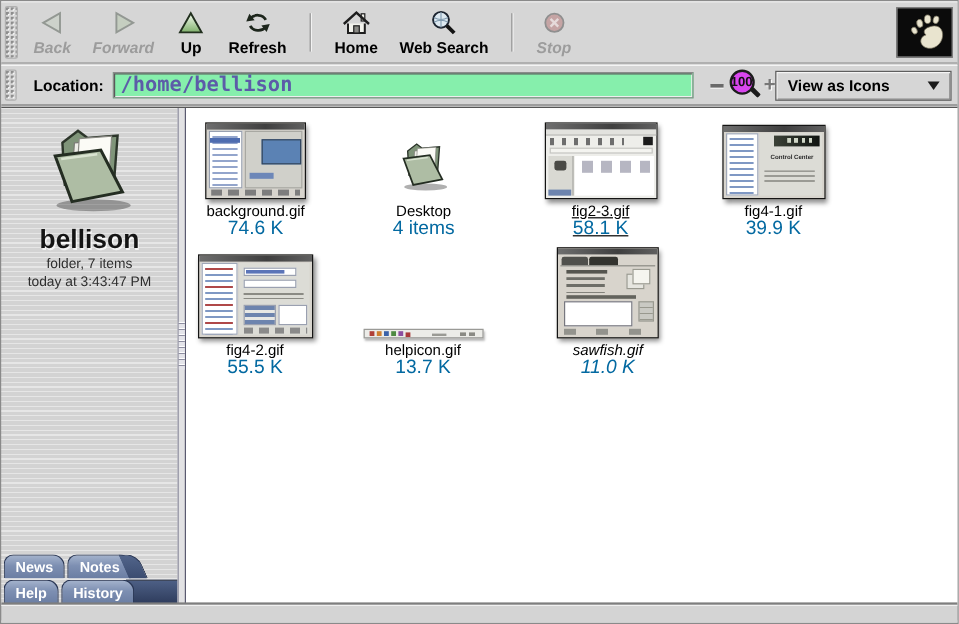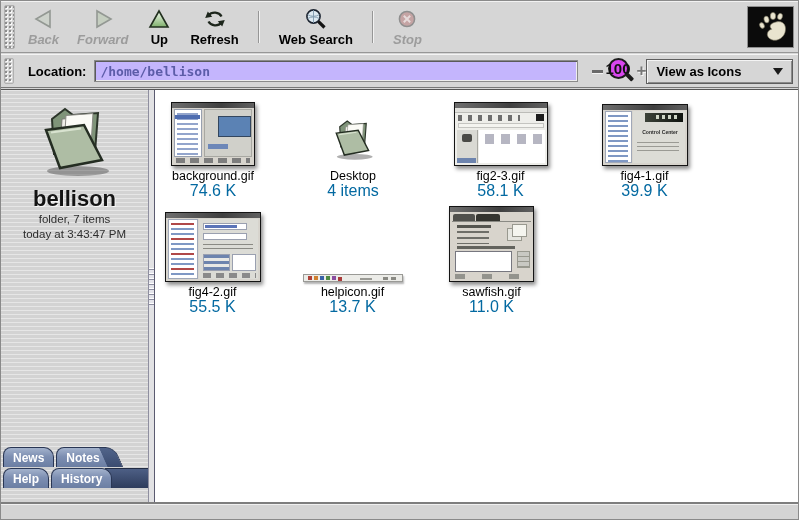--- a/index.html
+++ b/index.html
@@ -23,49 +23,49 @@
   .tb-btn.disabled .lbl { color:#9c9c9c;font-style:italic; }
   .tb-sep { width:0; height:32px; border-left:1px solid #969696; border-right:1px solid #f2f2f2; margin:0 10px; }
   .throbber { margin-left:auto; margin-right:4px; width:47px; height:42px; background:#0b0b0b;
               border:1px solid #8f8f8f; display:flex; align-items:center; justify-content:center; }
 
   
   .locbar { position:absolute; top:53px; left:0; right:0; height:34px; background:#d6d6d6;
             border-top:1px solid #f4f4f4; border-bottom:1px solid #787878;
             display:flex; align-items:center; }
   .loc-label { font-size:13px; font-weight:bold; color:#000; margin:0 8px 0 10px; }
-  .loc-input { width:548px; height:22px; background:#c4b5fd; border:1px solid #8a8a8a;
+  .loc-input { width:548px; height:22px; background:#86efac; border:1px solid #8a8a8a;
                box-shadow:inset 1px 1px 0 #5a5a5a, inset -1px -1px 0 #eeeeee;
-               font-family:"DejaVu Sans Mono", monospace; font-weight:bold; font-size:13px;
+               font-family:"DejaVu Sans Mono", monospace; font-weight:bold; font-size:17px;
                color:#5c5ca8; padding:1px 5px; }
   .zoomctl { display:flex; align-items:center; margin-left:14px; gap:5px; }
   .zminus { width:11px; height:3px; background:#6a6a6a; box-shadow:0 1px 0 #f4f4f4; cursor:default; }
   .loupe { position:relative; width:24px; height:26px; cursor:default; }
   .loupe .ring { position:absolute; top:0; left:0; width:21px; height:21px; border-radius:50%;
                  border:2px solid #1c1c1c; background:#d946ef; display:flex; align-items:center;
-                 justify-content:center; font-size:15px; font-weight:bold; color:#111;text-align:center; }
+                 justify-content:center; font-size:11px; font-weight:bold; color:#111;text-align:center; }
   .loupe .handle { position:absolute; left:17px; top:17px; width:9px; height:4px; background:#1c1c1c;
                    transform:rotate(45deg); border-radius:1px; }
   .zplus { font-size:17px; font-weight:bold; color:#777; text-shadow:1px 1px 0 #fafafa; line-height:14px; cursor:default; }
   .view-select { margin-left:auto; margin-right:5px; width:164px; height:25px; background:#d6d6d6;
                  border:1px solid #5e5e5e; box-shadow:inset 1px 1px 0 #f4f4f4, inset -1px -1px 0 #8a8a8a;
                  display:flex; align-items:center; font-size:13px; font-weight:bold; color:#000;
                  padding:0 9px; cursor:default; }
   .caret-down { margin-left:auto; width:0; height:0; border-left:5px solid transparent;
                 border-right:5px solid transparent; border-top:7px solid #1a1a1a; }
 
   
   .main { position:absolute; top:88px; left:0; right:0; bottom:15px; display:flex; border-top:1px solid #565656; }
   .sidebar { width:147px; position:relative; display:flex; flex-direction:column; align-items:center;
              background:linear-gradient(180deg,#ededee,#e6e6e8);
              background-image:repeating-linear-gradient(180deg, rgba(255,255,255,0.4) 0 1px, rgba(0,0,0,0.015) 1px 4px); }
   .sb-folder { margin-top:12px; }
   .sb-title { font-size:22px; font-weight:bold; color:#141414; text-shadow:1px 1px 0 rgba(255,255,255,0.75); margin-top:2px; }
   .sb-line { font-size:11.5px; color:#2e2e2e; line-height:15px; }
-  .sb-tabs { position:absolute; left:0; right:0; bottom:16px; }
+  .sb-tabs { position:absolute; left:0; right:0; bottom:1px; }
   .tabrow { display:flex; align-items:flex-end; height:21px; }
   .tab { position:relative; height:20px; color:#fff; font-size:12px; font-weight:bold;
          padding:3px 9px 0 9px; background:linear-gradient(180deg,#a3b2cc 0%,#7d8fb2 45%,#6b7ea3 100%);
          border:1px solid #293654; border-bottom:none; border-radius:8px 10px 0 0; margin-left:2px;
          cursor:default; white-space:nowrap; }
   .tab-shadow { width:16px; height:20px; margin-left:-7px; background:linear-gradient(180deg,#51648a,#3b4c70);
                 transform:skewX(24deg); border-radius:0 9px 0 0; border-top:1px solid #293654;
                 border-right:1px solid #293654; }
   .tab-fill { flex:1; height:20px; margin-left:-7px; background:linear-gradient(180deg,#4d5f85,#2e3c5c);
               border-top:1px solid #222c44; border-radius:0 0 0 0; }
@@ -143,20 +143,31 @@
           <polygon points="3.2,10 10.2,8.8 5.8,3.4" fill="#1d261c"></polygon>
           <path d="M6.5 13.5 A7.5 6.5 0 0 0 19.5 14.5" fill="none" stroke="#1d261c" stroke-width="2.3"></path>
           <polygon points="22.8,12 15.8,13.2 20.2,18.6" fill="#1d261c"></polygon>
         </svg>
       </span>
       <span class="lbl">Refresh</span>
     </div>
 
     <div class="tb-sep"></div>
 
+    <div class="tb-btn">
+      <span class="ic">
+        <svg width="26" height="22" viewBox="0 0 26 22">
+          <rect x="17" y="3.5" width="3" height="6" fill="#efefe9" stroke="#1e1e1e" stroke-width="1"></rect>
+          <path d="M6 11.5 V19.5 H20 V11.5" fill="#f2f2ec" stroke="#1e1e1e" stroke-width="1.7"></path>
+          <path d="M2.5 12 L13 2.5 L23.5 12" fill="none" stroke="#1e1e1e" stroke-width="2"></path>
+          <rect x="10.8" y="13.5" width="4.6" height="6" fill="#8a8a86" stroke="#1e1e1e" stroke-width="1"></rect>
+        </svg>
+      </span>
+      <span class="lbl">Home</span>
+    </div>
 
     <div class="tb-btn">
       <span class="ic">
         <svg width="26" height="22" viewBox="0 0 26 22">
           <circle cx="10.5" cy="8.5" r="6.6" fill="#dde9f1" stroke="#1c2430" stroke-width="1.6"></circle>
           <path d="M4.6 6.6 q5.9 3.4 11.8 0 M4.6 10.6 q5.9 -3.4 11.8 0 M10.5 2 v13" stroke="#7e98ad" stroke-width="0.9" fill="none"></path>
           <line x1="15.3" y1="13.3" x2="21.5" y2="19.5" stroke="#141414" stroke-width="3.2"></line>
         </svg>
       </span>
       <span class="lbl">Web Search</span>
@@ -268,21 +279,21 @@
           <span>
             <svg width="50" height="45" viewBox="0 0 86 78">
                 <use href="#folder-shape"></use>
               </svg>
           </span>
         </div>
         <div class="fname">Desktop</div>
         <div class="fdetail">4 items</div>
       </div>
 
-      <div class="file-item" style="left:288px; top:8px; width:115px;">
+      <div class="file-item" style="left:288px; top:8px; width:115px;text-decoration:underline;">
         <div class="slot1">
           <div class="mini" style="width:94px; height:64px; background:#eeeeea;">
             <i class="tbr"></i>
             <i style="top:5px; left:0; right:0; height:5px; background:#e2e2de; border-bottom:1px solid #bcbcb8;"></i>
             <i style="top:12px; left:3px; width:62px; height:6px;
                background:repeating-linear-gradient(90deg,#6e6e6e 0 4px, rgba(0,0,0,0) 4px 10px);"></i>
             <i style="top:11px; right:3px; width:8px; height:7px; background:#1c1c1c;"></i>
             <i style="top:20px; left:3px; right:3px; height:5px; background:#f4f4f0; border:1px solid #c4c4c0;"></i>
             <i style="top:27px; left:2px; width:21px; bottom:2px; background:#d9d9d3; border-right:1px solid #a8a8a2;"></i>
             <i style="top:31px; left:7px; width:10px; height:8px; background:#4a4a46; border-radius:2px;"></i>
@@ -348,21 +359,21 @@
                box-shadow:6px 0 0 #d08030, 12px 0 0 #3a62a8, 18px 0 0 #4e8a42, 24px 0 0 #8a4ea0, 30px 1px 0 #aa3a3a;"></i>
             <i style="left:56px; top:3px; width:12px; height:2px; background:#9a9a94;"></i>
             <i style="right:4px; top:2px; width:15px; height:3px;
                background:repeating-linear-gradient(90deg,#8a8a84 0 5px, rgba(0,0,0,0) 5px 8px);"></i>
           </div>
         </div>
         <div class="fname">helpicon.gif</div>
         <div class="fdetail">13.7 K</div>
       </div>
 
-      <div class="file-item" style="left:279px; top:110px; width:115px;">
+      <div class="file-item" style="left:294px; top:110px; width:115px;font-style:italic;">
         <div class="slot2">
           <div class="mini" style="width:85px; height:76px; background:#d8d4cc;">
             <i class="tbr"></i>
             <i style="top:7px; left:3px; width:22px; height:7px; background:#50504c; border-radius:2px 2px 0 0;"></i>
             <i style="top:7px; left:26px; width:24px; height:7px; background:#34342f; border-radius:2px 2px 0 0;"></i>
             <i style="top:14px; left:2px; right:2px; height:1px; background:#8a8a84;"></i>
             <i style="top:18px; left:7px; width:34px; height:2.5px; background:#55554f;"></i>
             <i style="top:21px; right:11px; width:15px; height:13px; background:#e6e6e0; border:1px solid #99998f;"></i>
             <i style="top:17px; right:6px; width:15px; height:13px; background:#f5f5ef; border:1px solid #99998f;"></i>
             <i style="top:24px; left:7px; width:32px; height:13px;

